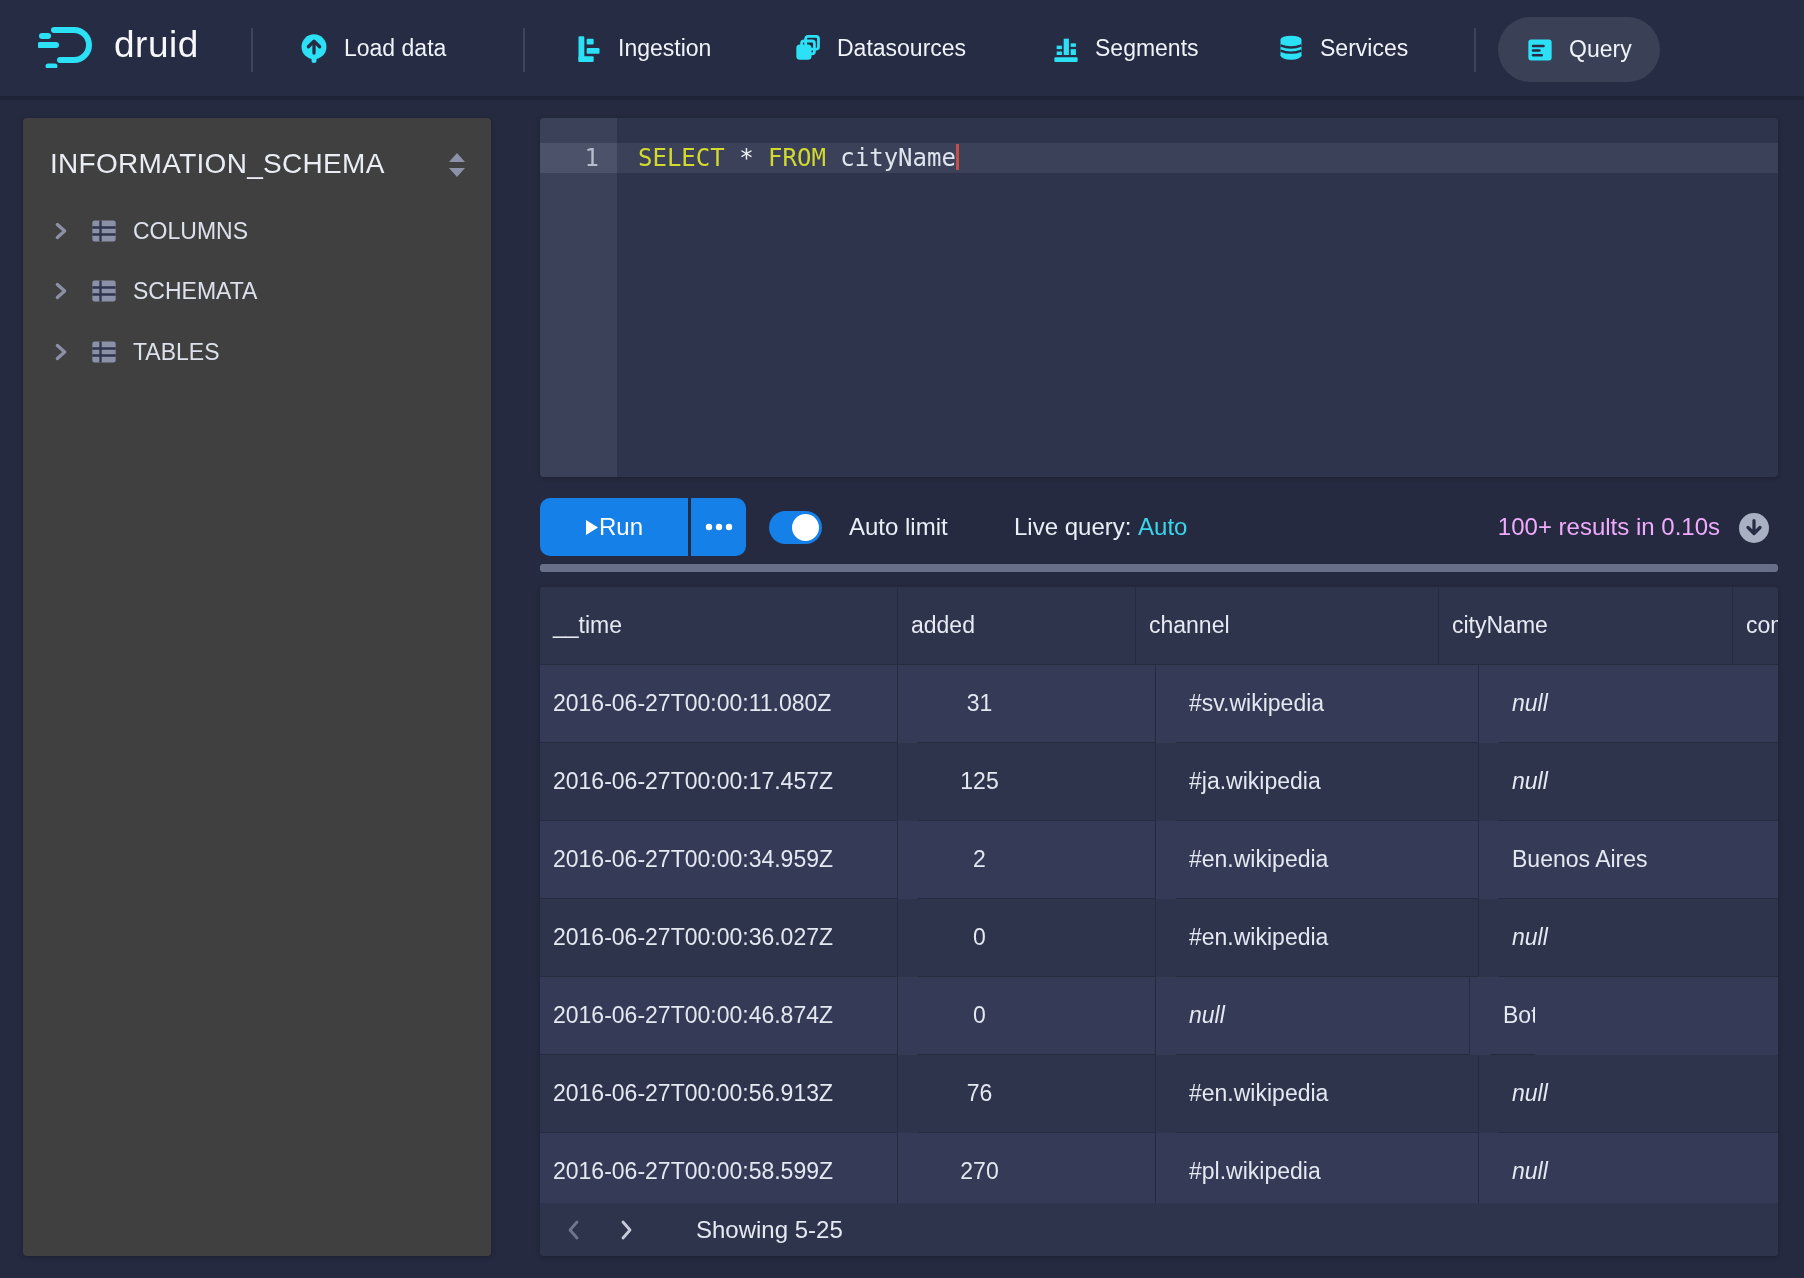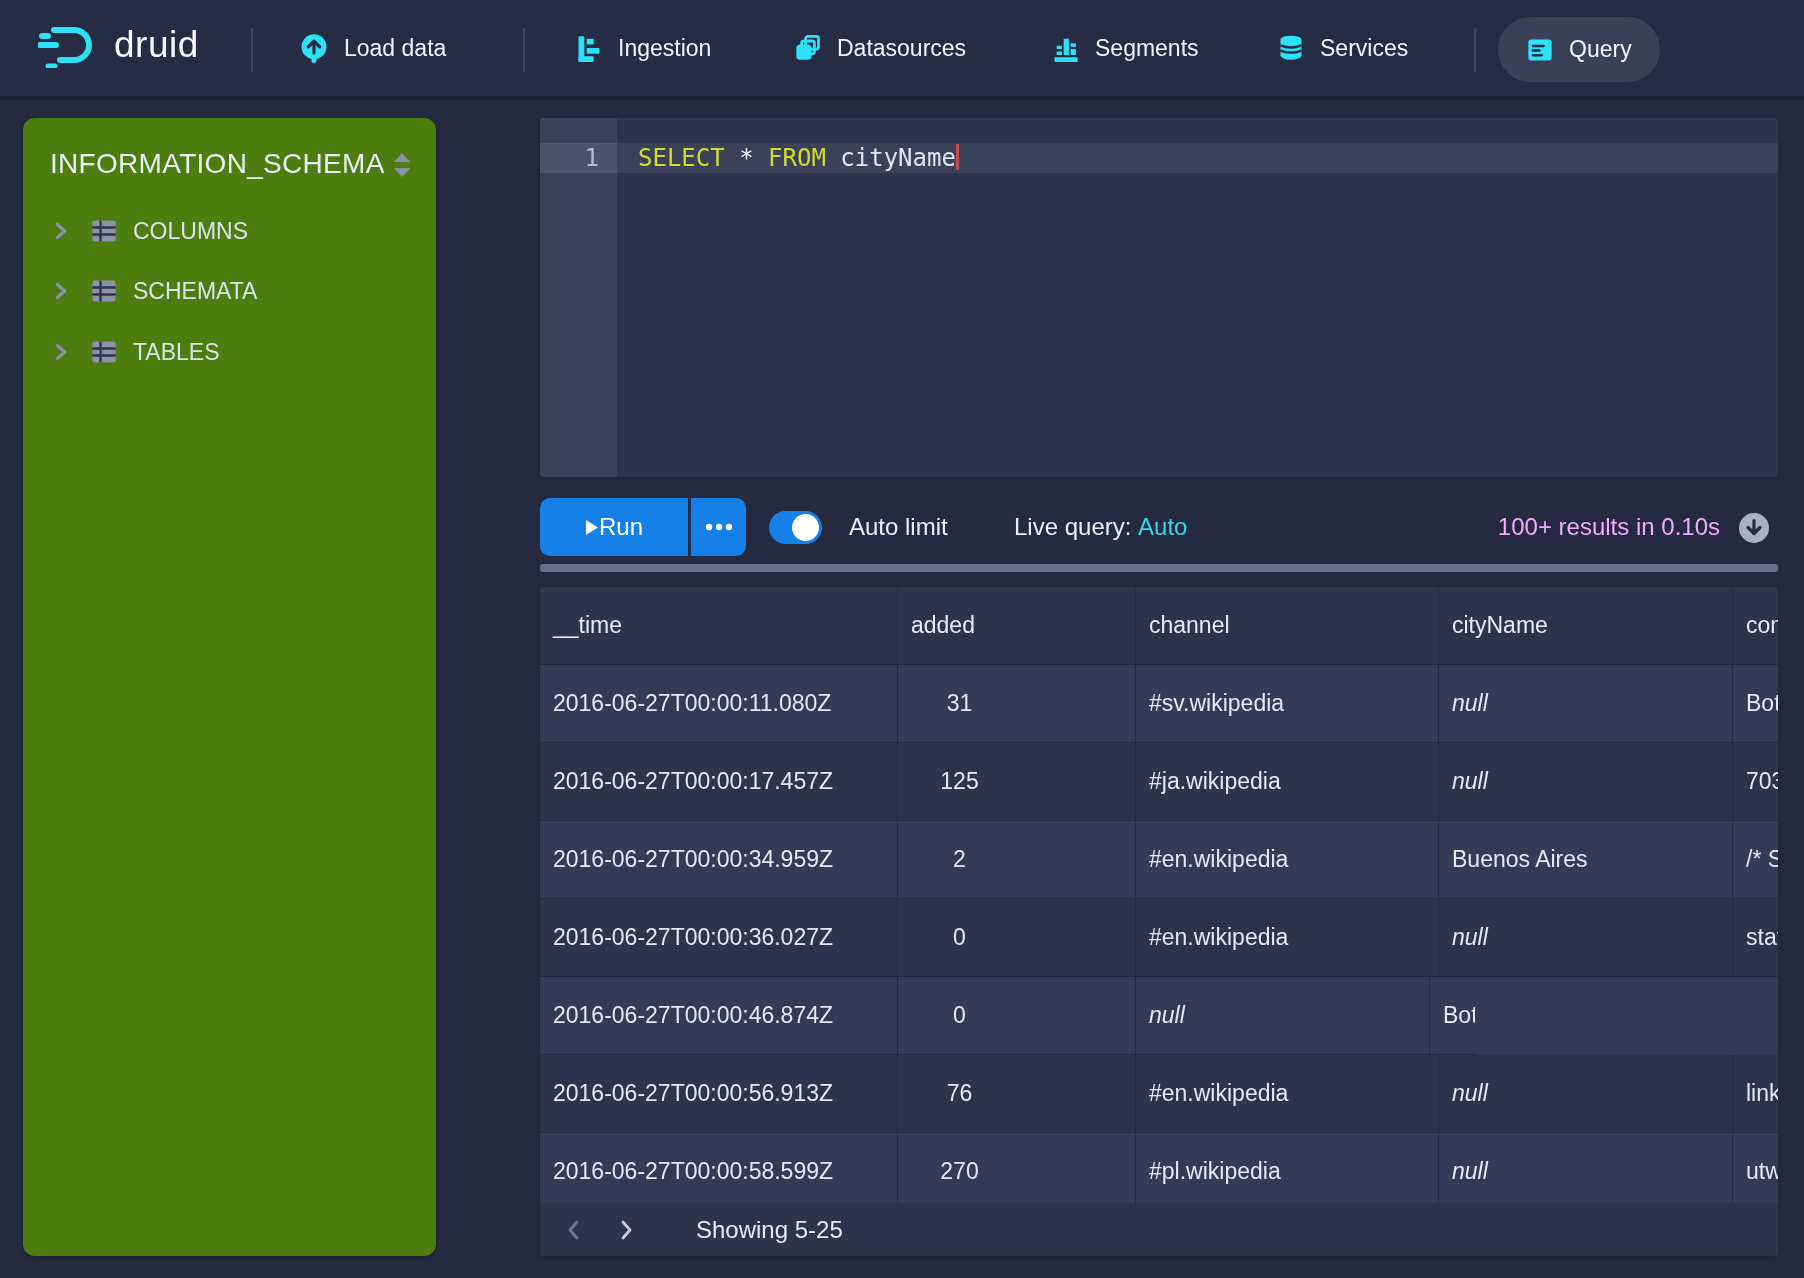--- a/index.html
+++ b/index.html
@@ -23,22 +23,22 @@
     font-size:23px; color:#f0f3f8; cursor:pointer;
   }
   .nav-pill {
     position:absolute; top:17px; height:65px; border-radius:33px; background:#3a4156;
     display:flex; align-items:center; gap:15px; padding:0 28px;
     font-size:23px; color:#f0f3f8; cursor:pointer;
   }
   .nicon { display:flex; align-items:center; }
   
   .sidebar {
-    position:absolute; left:23px; top:118px; width:413px; height:1138px;
-    background:#4d7c0f; border-radius:12px; box-shadow:0 1px 5px rgba(0,0,0,.25);
+    position:absolute; left:23px; top:118px; width:468px; height:1138px;
+    background:#404040; border-radius:4px; box-shadow:0 1px 5px rgba(0,0,0,.25);
   }
   .sidebar-title {
     position:absolute; left:27px; top:30px; font-size:28px; color:#eaedf4; letter-spacing:.3px;
   }
   .sidebar-sort { position:absolute; right:18px; top:28px; cursor:pointer; }
   .tree-item {
     position:absolute; left:27px; height:42px; display:flex; align-items:center; gap:15px;
     font-size:23px; color:#dde1ec; cursor:pointer;
   }
   .tree-item .gap-big { margin-left:3px; }
@@ -94,21 +94,21 @@
   .results-panel {
     position:absolute; left:540px; top:587px; width:1238px; height:669px;
     background:#2f344d; border-radius:4px; overflow:hidden; box-shadow:0 1px 5px rgba(0,0,0,.25);
   }
   .thead { display:flex; height:78px; background:#2f344d; border-bottom:1px solid #272b40; }
   .th, .td {
     display:flex; align-items:center; padding-left:13px; overflow:hidden; white-space:nowrap;
     border-right:1px solid #272b40; font-size:23px; flex:none;
   }
   .th { color:#e7eaf2; cursor:pointer; }
-  .tr { display:flex; height:78px; }
+  .tr { display:flex; height:78px;gap:20px; }
   .tr:nth-child(odd) { background:#353b56; }
   .tr:nth-child(even) { background:#2f344d; }
   .td { height:78px; border-bottom:1px solid #272b40; color:#e4e8f1; }
   .col-0 { width:358px; }
   .col-1 { width:238px; }
   .col-2 { width:303px; }
   .col-3 { width:294px; }
   .col-4 { width:45px; border-right:none; }
   .num { justify-content:center; padding-left:0; padding-right:114px; }
   .null-val { font-style:italic; }

